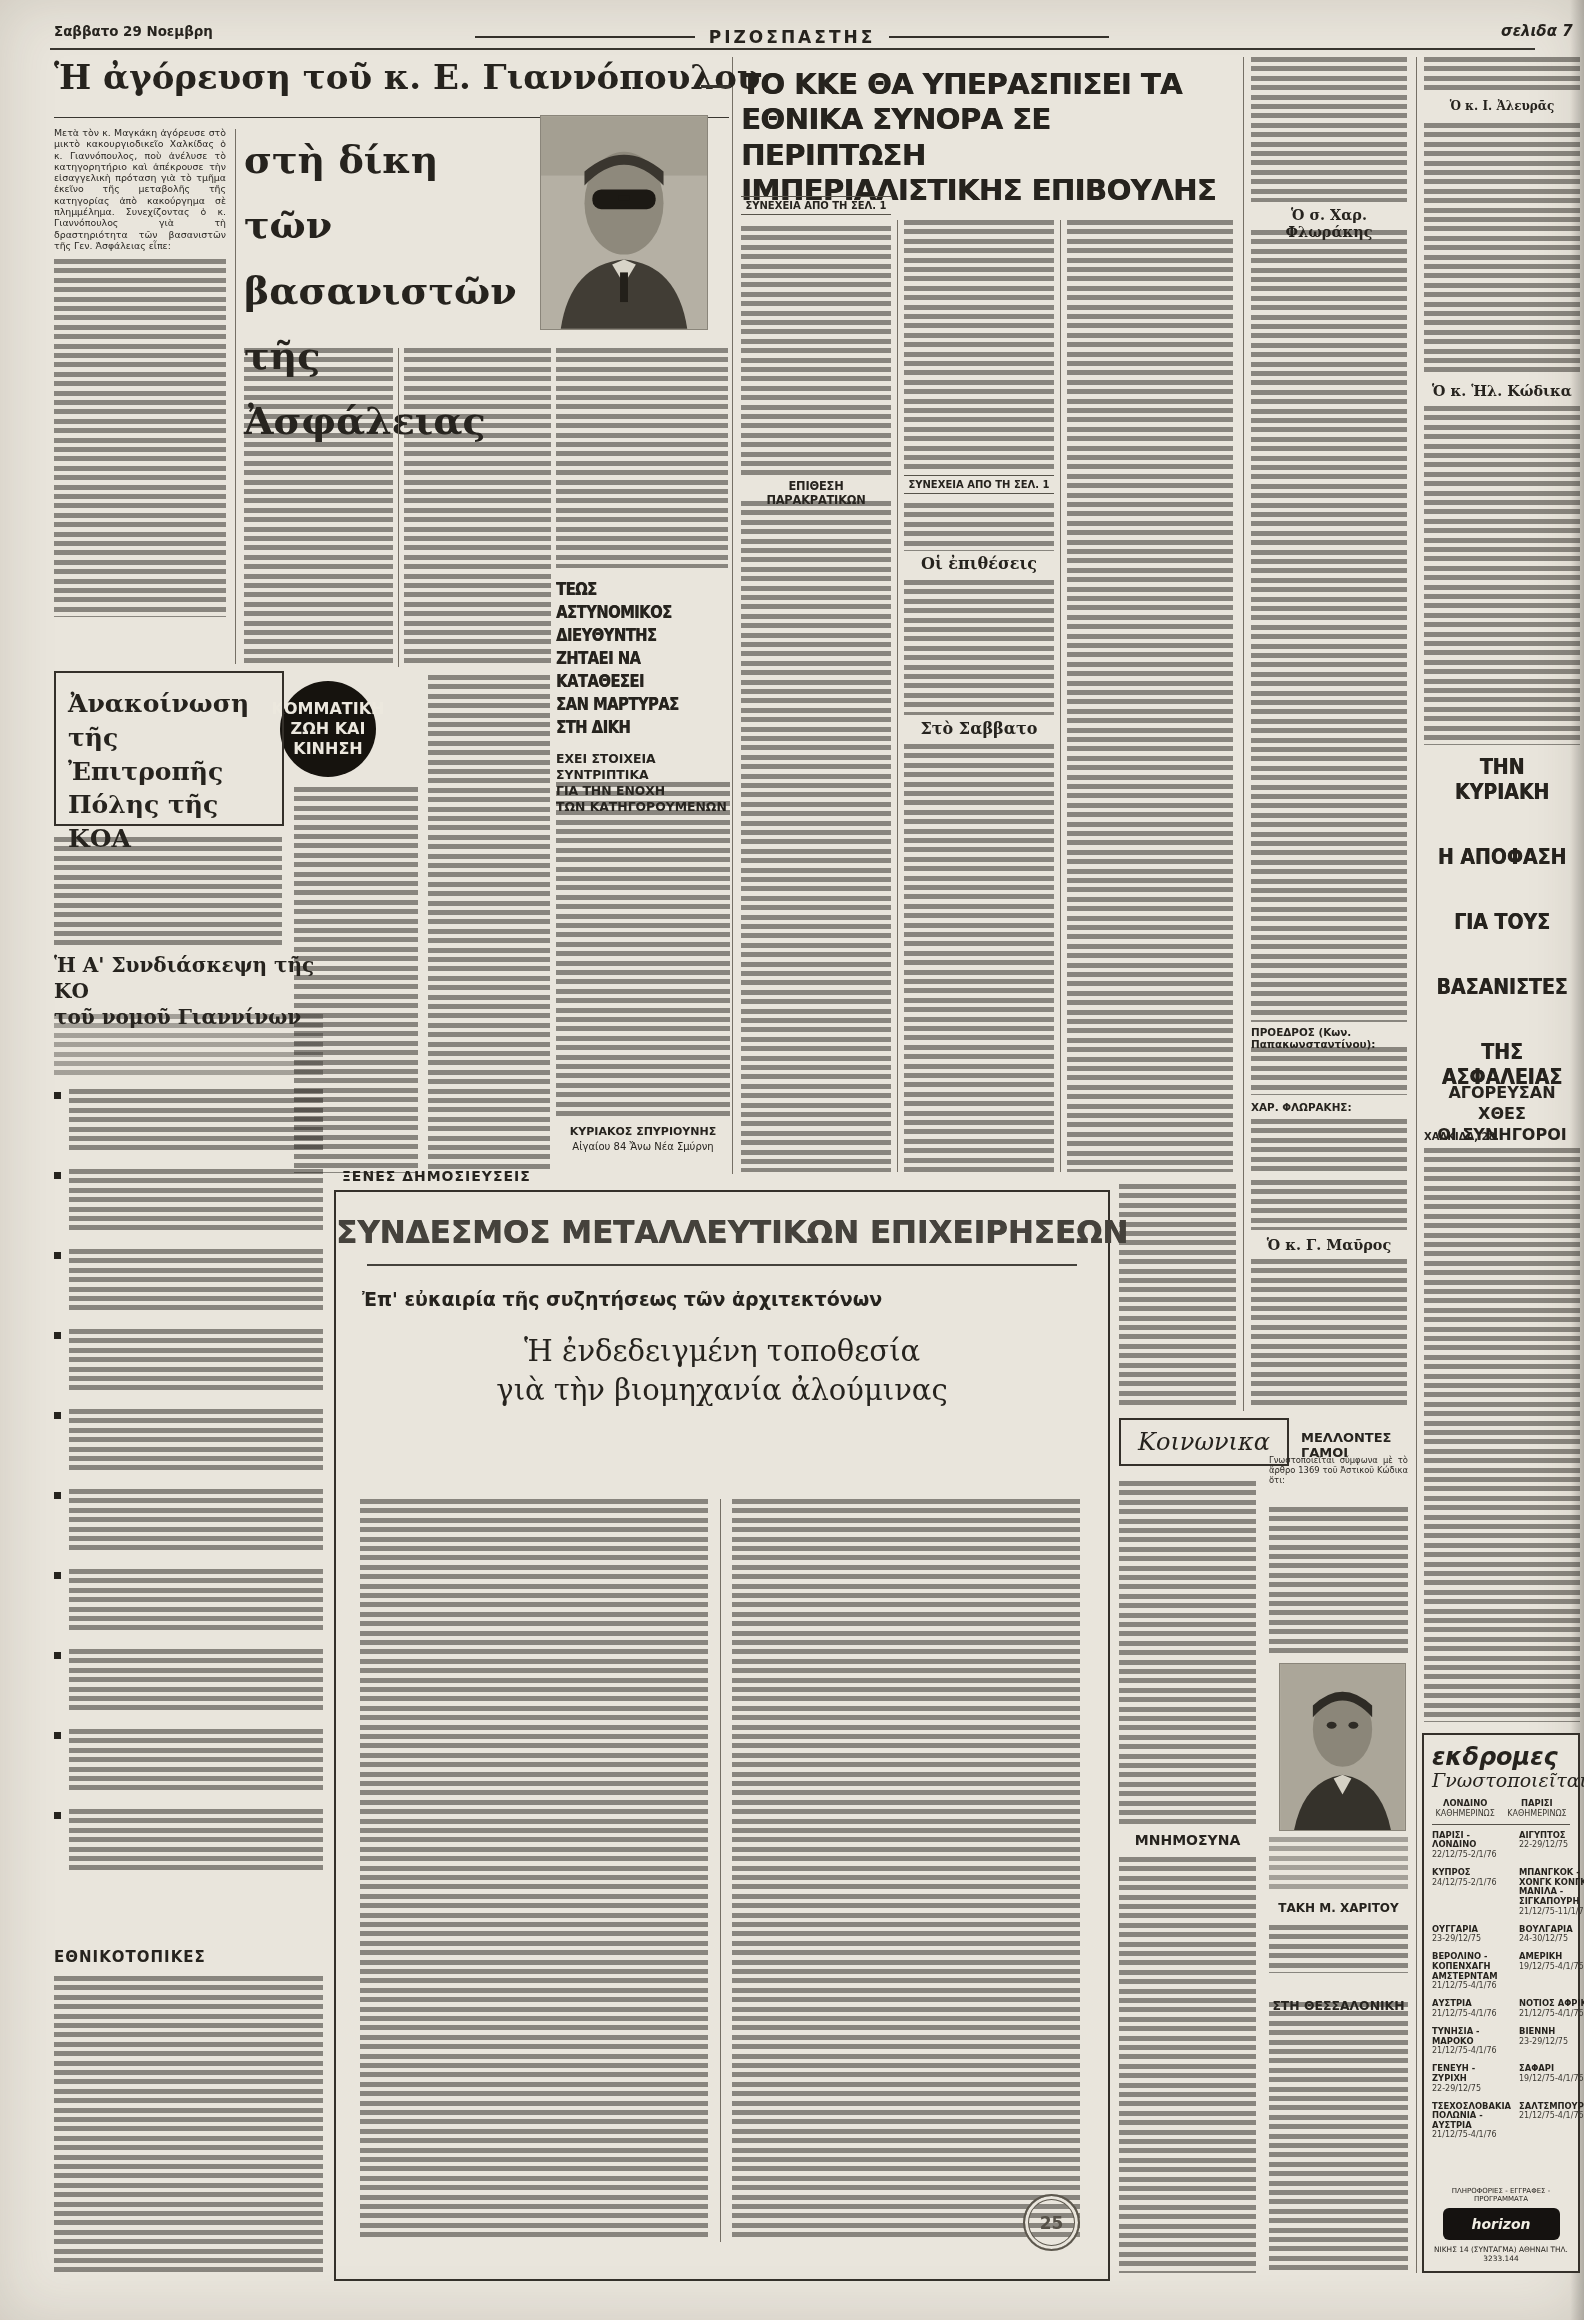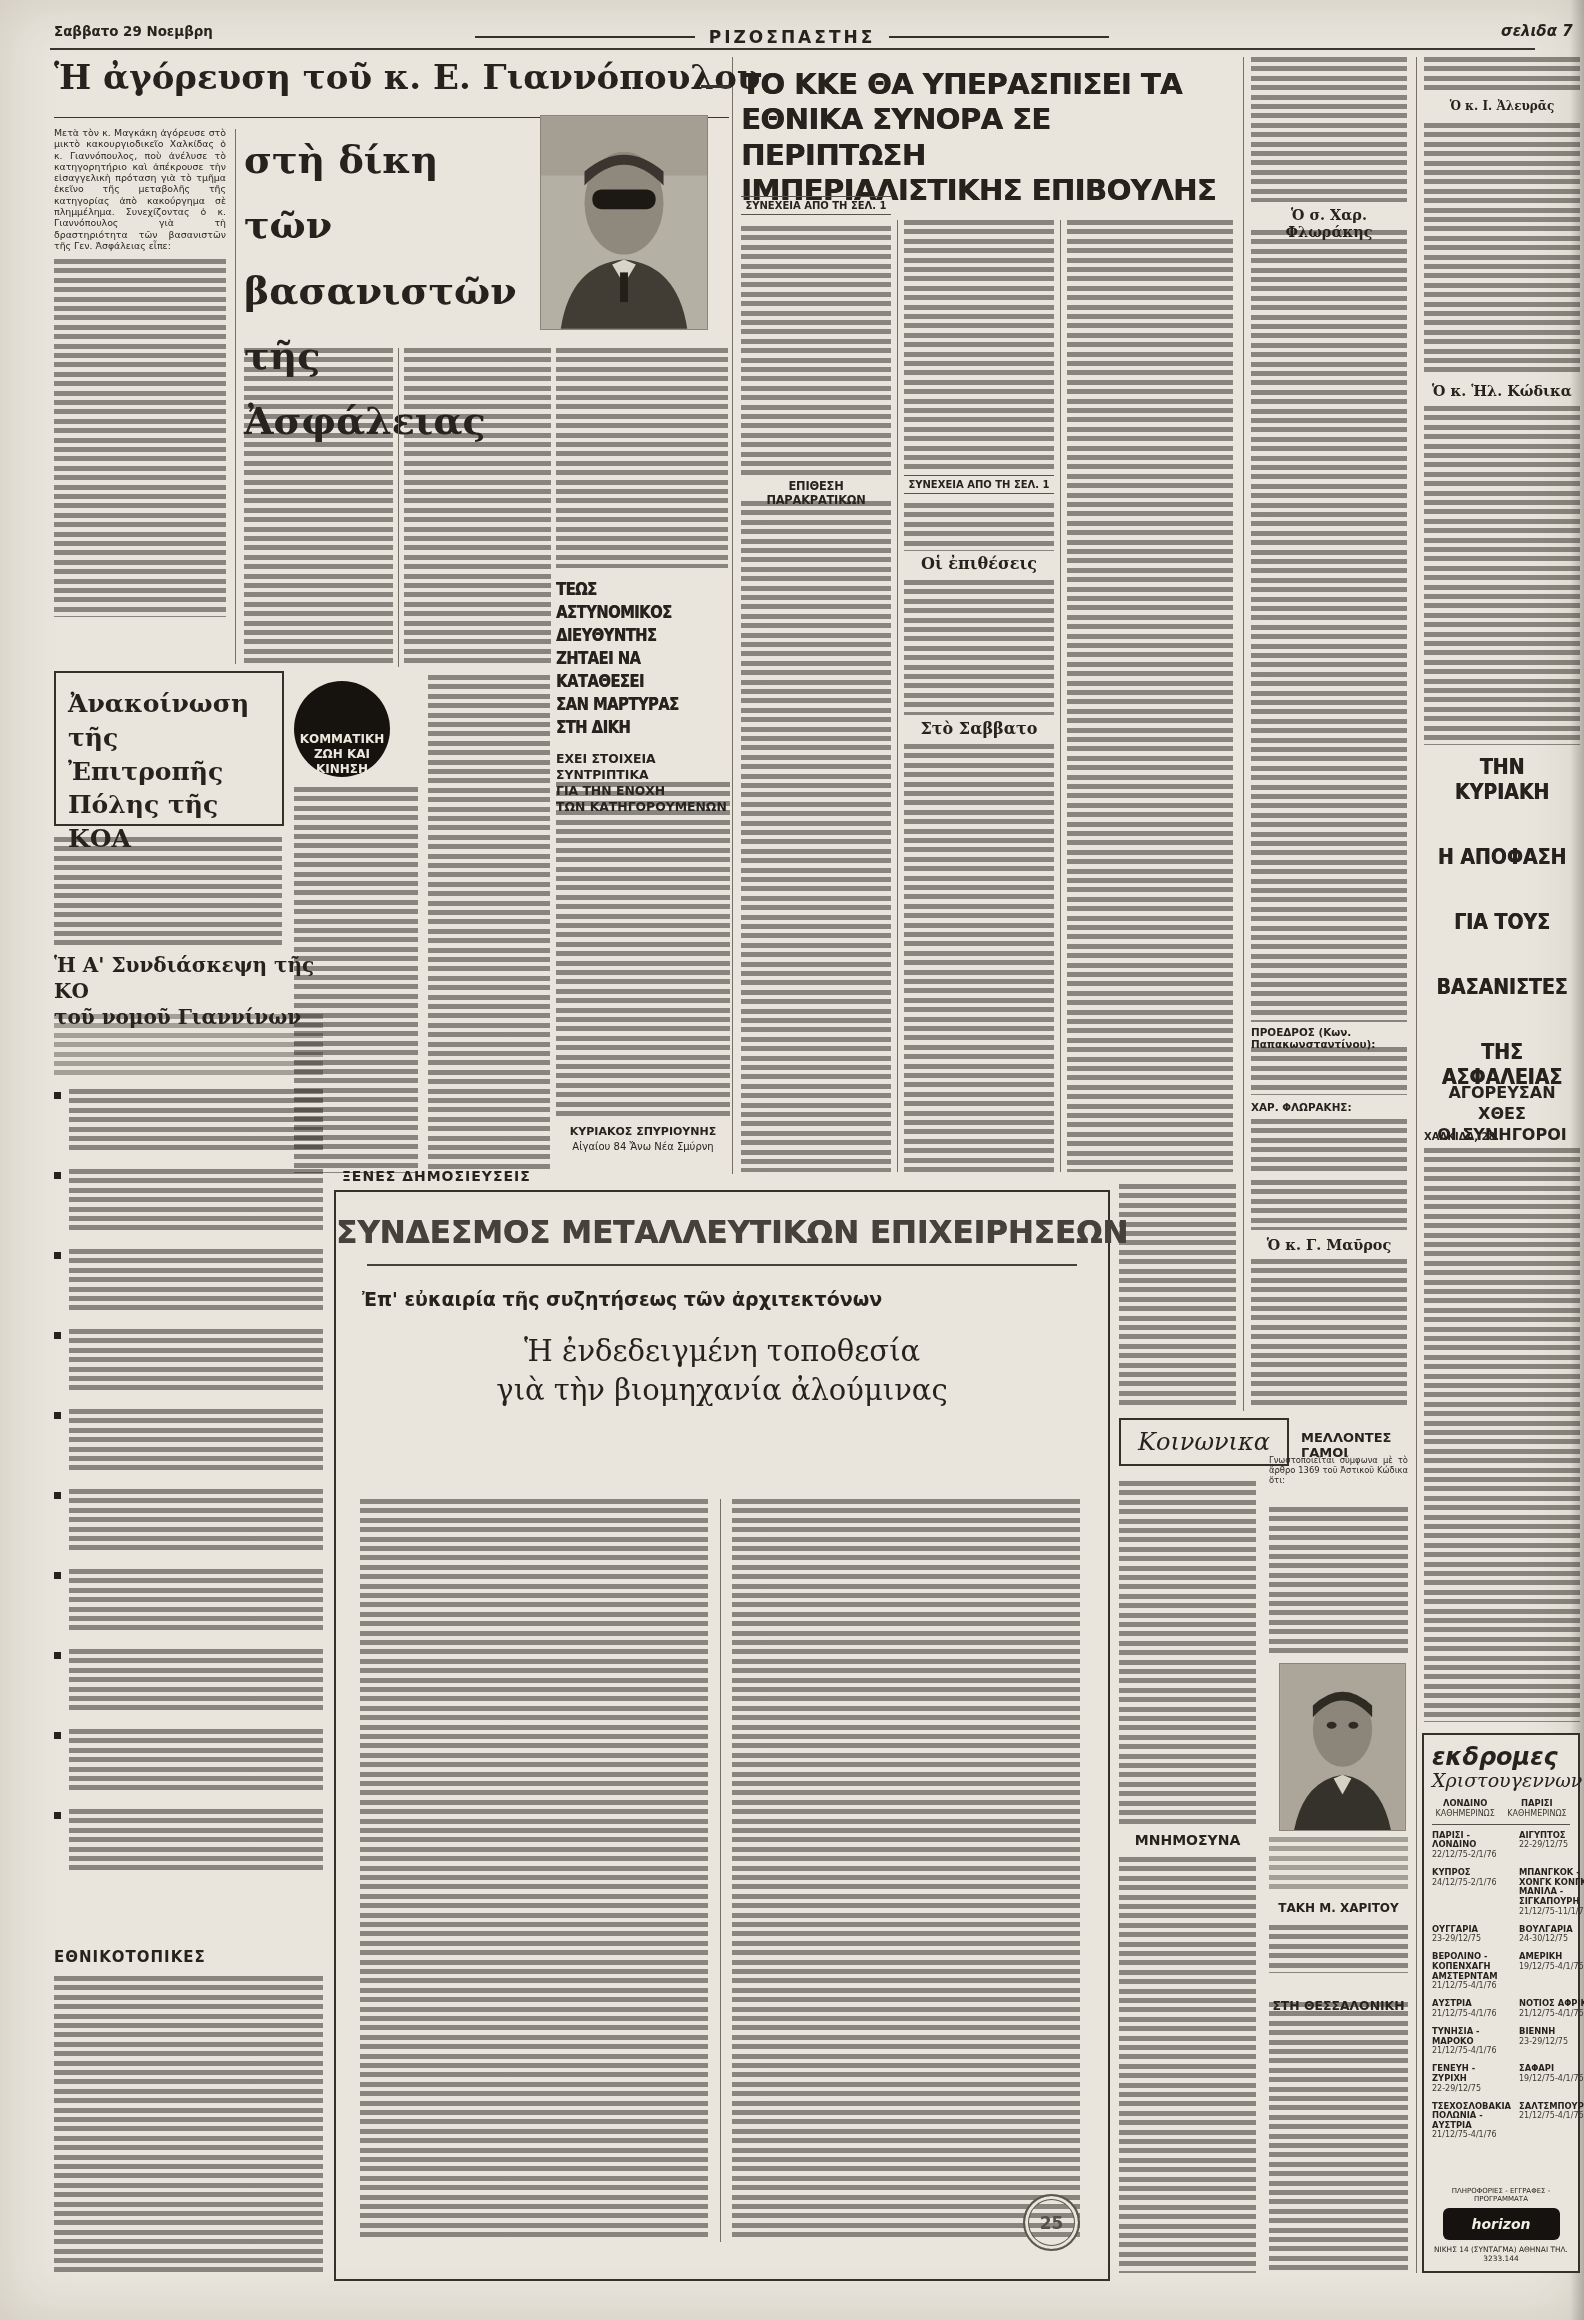--- a/index.html
+++ b/index.html
@@ -109,21 +109,21 @@
       <div>ΕΧΕΙ ΣΤΟΙΧΕΙΑ</div>
       <div>ΣΥΝΤΡΙΠΤΙΚΑ</div>
       <div>ΓΙΑ ΤΗΝ ΕΝΟΧΗ</div>
       <div>ΤΩΝ ΚΑΤΗΓΟΡΟΥΜΕΝΩΝ</div>
     </div>
   </div>
   <div class="abs gk" style="left:556px;top:782px;width:174px;height:337px;"></div>
   <div class="abs b ctr" style="left:556px;top:1125px;width:174px;font-size:11px;">ΚΥΡΙΑΚΟΣ ΣΠΥΡΙΟΥΝΗΣ</div>
   <div class="abs ctr" style="left:556px;top:1141px;width:174px;font-size:10px;">Αἰγαίου 84 Ἄνω Νέα Σμύρνη</div>
 
-  <div class="abs badge" style="left:294px;top:681px;width:96px;height:96px;font-size:12px;justify-content:flex-end;">
+  <div class="abs badge" style="left:280px;top:681px;width:96px;height:96px;font-size:16px;">
     <div>ΚΟΜΜΑΤΙΚΗ</div>
     <div>ΖΩΗ ΚΑΙ</div>
     <div>ΚΙΝΗΣΗ</div>
   </div>
 
   <div class="abs boxed serif b" style="left:54px;top:671px;width:202px;height:123px;padding:14px 12px;font-size:25px;line-height:1.35;">
     <div>Ἀνακοίνωση</div>
     <div>τῆς Ἐπιτροπῆς</div>
     <div>Πόλης τῆς ΚΟΑ</div>
   </div>
@@ -271,21 +271,21 @@
     </svg>
   </div>
   <div class="abs gk lite" style="left:1269px;top:1837px;width:139px;height:55px;"></div>
   <div class="abs b ctr" style="left:1269px;top:1901px;width:139px;font-size:12px;">ΤΑΚΗ Μ. ΧΑΡΙΤΟΥ</div>
   <div class="abs gk" style="left:1269px;top:1925px;width:139px;height:48px;"></div>
   <div class="abs b ctr" style="left:1269px;top:1978px;width:139px;font-size:12.4px;margin-top:20px;">ΣΤΗ ΘΕΣΣΑΛΟΝΙΚΗ</div>
   <div class="abs gk" style="left:1269px;top:2002px;width:139px;height:271px;"></div>
 
   <div class="abs boxed" style="left:1422px;top:1733px;width:158px;height:540px;padding:8px;box-sizing:border-box;background:#e9e5dc;">
     <div class="b" style="font-size:24px;font-style:italic;">εκδρομες</div>
-    <div class="serif" style="font-size:19px;font-style:italic;text-align:right;margin-top:-2px;">Χριστουγεννων</div>
+    <div class="serif" style="font-size:19px;font-style:italic;text-align:right;margin-top:-2px;">Γνωστοποιεῖται</div>
     <div style="display:flex;justify-content:space-between;margin-top:8px;">
       <div class="ctr" style="width:48%;">
         <div class="exc-name">ΛΟΝΔΙΝΟ</div>
         <div class="exc-date">ΚΑΘΗΜΕΡΙΝΩΣ</div>
       </div>
       <div class="ctr" style="width:48%;">
         <div class="exc-name">ΠΑΡΙΣΙ</div>
         <div class="exc-date">ΚΑΘΗΜΕΡΙΝΩΣ</div>
       </div>
     </div>

